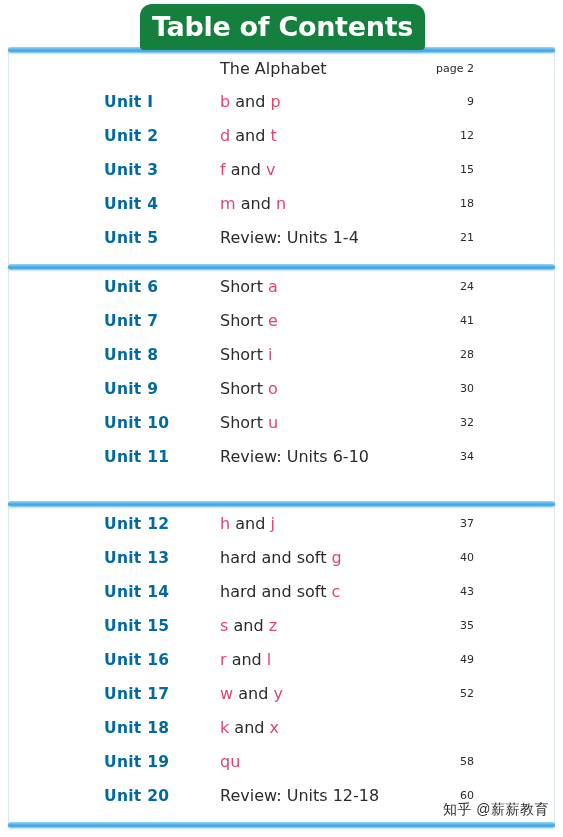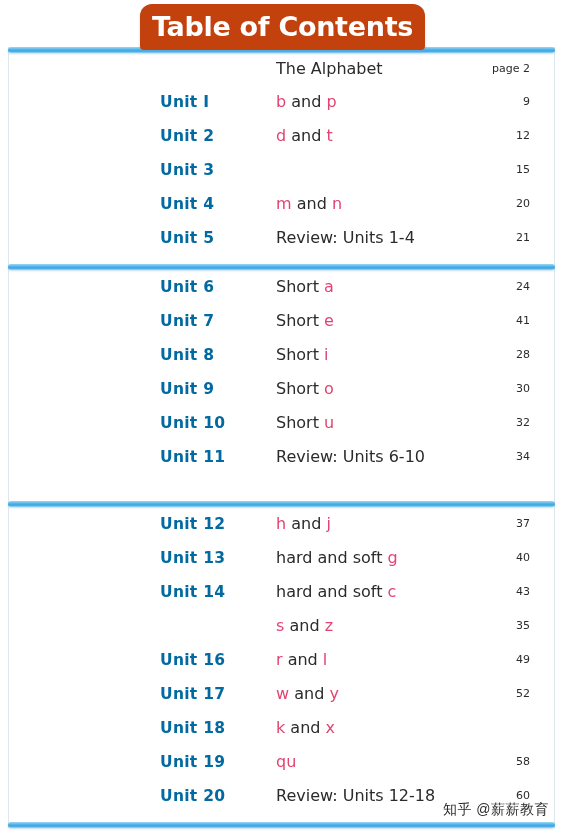--- a/index.html
+++ b/index.html
@@ -30,21 +30,21 @@
     width: 563px;
     height: 50px;
     z-index: 5;
   }
   .banner {
     position: absolute;
     left: 140px;
     top: 4px;
     width: 285px;
     height: 46px;
-    background: #c2410c;
+    background: #15803d;
     border-radius: 12px 12px 4px 4px;
     box-shadow: 0 2px 3px rgba(110,170,205,0.35);
   }
   .banner-title {
     position: absolute;
     left: 0;
     right: 0;
     top: 7px;
     text-align: center;
     color: #ffffff;
@@ -79,24 +79,23 @@
     z-index: 4;
   }
   .rule-top    { top: 47px; }
   .rule-mid1   { top: 264px; }
   .rule-mid2   { top: 501px; }
   .rule-bottom { top: 822px; }
 
   
   .section {
     position: absolute;
-    left: 16px;
+    left: 8px;
     width: 518px;
     box-sizing: border-box;
-    padding-left: 48px;
   }
   .sec-1 { top: 53px; }
   .sec-2 { top: 270px; }
   .sec-3 { top: 507px; }
 
   .row {
     position: relative;
     height: 34px;
     line-height: 34px;
     width: 100%;
@@ -180,26 +179,27 @@
         <div class="topic"><span class="hl">b</span><span> and </span><span class="hl">p</span></div>
         <div class="pagenum">9</div>
       </div>
       <div class="row">
         <div class="unit">Unit 2</div>
         <div class="topic"><span class="hl">d</span><span> and </span><span class="hl">t</span></div>
         <div class="pagenum">12</div>
       </div>
       <div class="row">
         <div class="unit">Unit 3</div>
+        <div class="topic"><span class="hl">f</span><span> and </span><span class="hl">v</span></div>
         <div class="pagenum">15</div>
       </div>
       <div class="row">
         <div class="unit">Unit 4</div>
         <div class="topic"><span class="hl">m</span><span> and </span><span class="hl">n</span></div>
-        <div class="pagenum">20</div>
+        <div class="pagenum">18</div>
       </div>
       <div class="row">
         <div class="unit">Unit 5</div>
         <div class="topic"><span>Review: Units 1-4</span></div>
         <div class="pagenum">21</div>
       </div>
     </div>
   <div class="section sec-2" id="section-1">
       <div class="row">
         <div class="unit">Unit 6</div>
@@ -242,20 +242,21 @@
         <div class="unit">Unit 13</div>
         <div class="topic"><span>hard and soft </span><span class="hl">g</span></div>
         <div class="pagenum">40</div>
       </div>
       <div class="row">
         <div class="unit">Unit 14</div>
         <div class="topic"><span>hard and soft </span><span class="hl">c</span></div>
         <div class="pagenum">43</div>
       </div>
       <div class="row">
+        <div class="unit">Unit 15</div>
         <div class="topic"><span class="hl">s</span><span> and </span><span class="hl">z</span></div>
         <div class="pagenum">35</div>
       </div>
       <div class="row">
         <div class="unit">Unit 16</div>
         <div class="topic"><span class="hl">r</span><span> and </span><span class="hl">l</span></div>
         <div class="pagenum">49</div>
       </div>
       <div class="row">
         <div class="unit">Unit 17</div>

